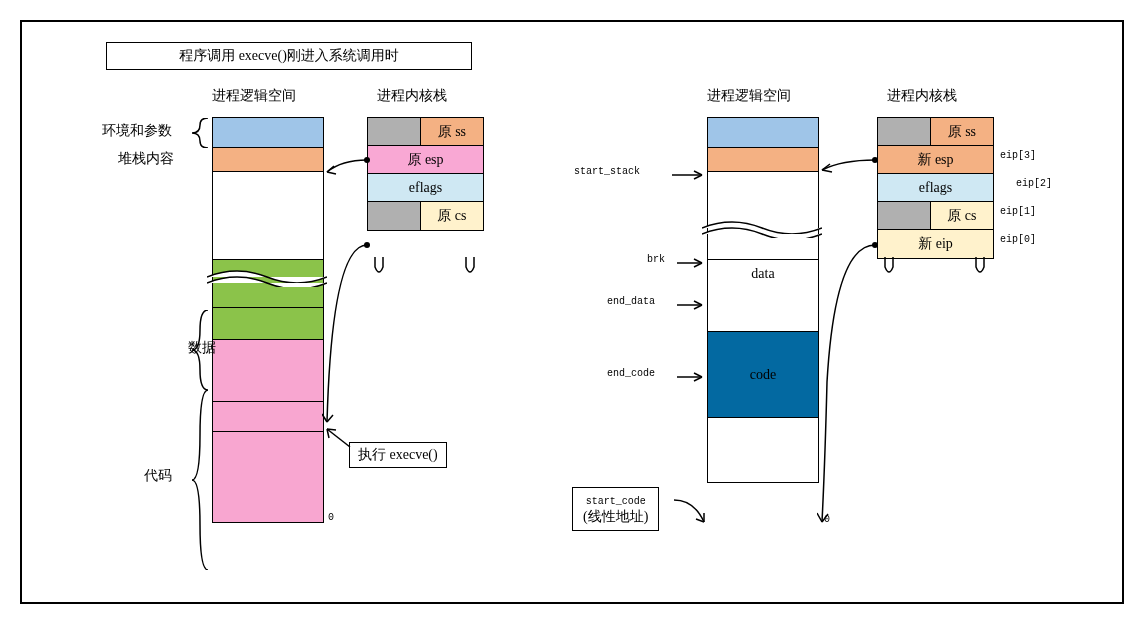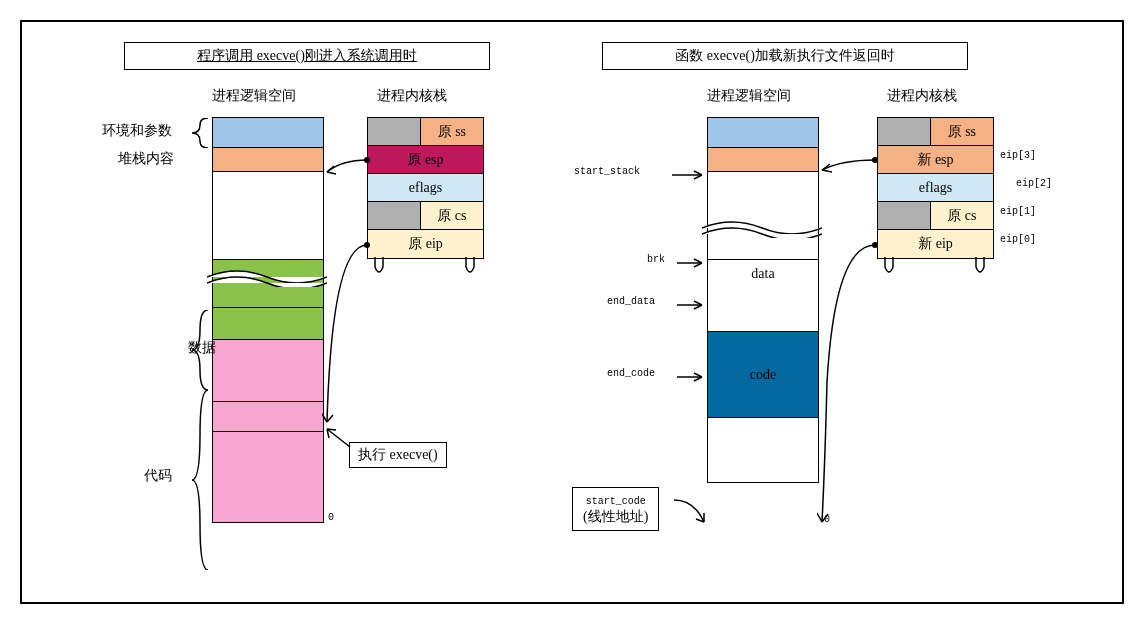--- a/index.html
+++ b/index.html
@@ -67,21 +67,21 @@
     font-size: 14px;
     white-space: nowrap;
   }
 </style>
 </head>
 <body>
 
 <div class="container">
 
   <div class="panel" style="left:60px; top:20px; width:470px;">
-    <div class="title-box" style="margin-left:42px; width:340px;text-decoration:underline;">程序调用 execve()刚进入系统调用时</div>
+    <div class="title-box" style="margin-left:24px; width:340px;">程序调用 execve()刚进入系统调用时</div>
 
     <div class="col-header label-abs" style="left:130px; top:45px;">进程逻辑空间</div>
     <div class="col-header label-abs" style="left:295px; top:45px;">进程内核栈</div>
 
     <div class="stack-col" style="left:130px; top:75px; width:110px;">
       <div class="cell" style="background:#9fc5e8; height:30px;"></div>
       <div class="cell" style="background:#f4b183; height:24px;"></div>
       <div class="cell" style="background:white; height:50px; border-bottom:none;"></div>
       <div class="cell" style="background:white; height:38px; border-top:none;"></div>
       <div class="cell" style="background:#8bc34a; height:48px;"></div>
@@ -113,27 +113,26 @@
       <path d="M18 0 Q10 0 10 45 Q10 90 2 90 Q10 90 10 135 Q10 180 18 180" stroke="black" fill="none" stroke-width="1.5"></path>
     </svg>
 
     <div class="label-abs mono" style="left:246px; top:470px;">0</div>
 
     <div class="stack-col" style="left:285px; top:75px; width:115px;">
       <div class="cell split" style="background:#f4b183;">
         <div class="left"></div>
           <div class="right">原 ss</div>
       </div>
-      <div class="cell" style="background:#be185d;">原 esp</div>
+      <div class="cell" style="background:#f9a8d4;">原 esp</div>
       <div class="cell" style="background:#cfe8f3;">eflags</div>
       <div class="cell split" style="background:#fff2cc;">
         <div class="left"></div>
           <div class="right">原 cs</div>
       </div>
-      <div class="cell" style="background:#fff2cc;">原 eip</div>
     </div>
 
     <svg class="label-abs" style="left:285px; top:215px; width:115px; height:25px;">
       <path d="M8 0 L8 10 Q12 20 16 10 L16 0" stroke="black" fill="none" stroke-width="1.5"></path>
       <path d="M99 0 L99 10 Q103 20 107 10 L107 0" stroke="black" fill="none" stroke-width="1.5"></path>
     </svg>
 
     <svg class="label-abs" style="left:240px; top:115px; width:50px; height:30px;">
       <path d="M45 3 Q20 3 5 15" stroke="black" fill="none" stroke-width="1.5"></path>
       <circle cx="45" cy="3" r="3" fill="black"></circle>
@@ -147,21 +146,20 @@
     </svg>
 
     <div class="callout-box" style="left:267px; top:400px;">执行 execve()</div>
     <svg class="label-abs" style="left:240px; top:385px; width:30px; height:25px;">
       <path d="M28 20 L5 2" stroke="black" fill="none" stroke-width="1.5"></path>
       <path d="M5 2 L7 11 M5 2 L14 3" stroke="black" fill="none" stroke-width="1.5"></path>
     </svg>
   </div>
 
   <div class="panel" style="left:530px; top:20px; width:560px;">
-    <div class="title-box" style="margin-left:50px; width:340px;">函数 execve()加载新执行文件返回时</div>
 
     <div class="col-header label-abs" style="left:155px; top:45px;">进程逻辑空间</div>
     <div class="col-header label-abs" style="left:335px; top:45px;">进程内核栈</div>
 
     <div class="stack-col" style="left:155px; top:75px; width:110px;">
       <div class="cell" style="background:#9fc5e8; height:30px;"></div>
       <div class="cell" style="background:#f4b183; height:24px;"></div>
       <div class="cell" style="background:white; height:46px; border-bottom:none;"></div>
       <div class="cell" style="background:white; height:42px; border-top:none;"></div>
       <div class="cell" style="background:white; height:72px;">data</div>

